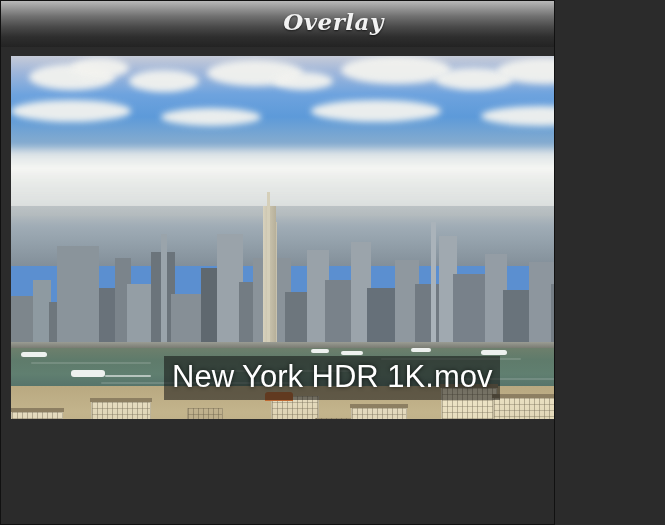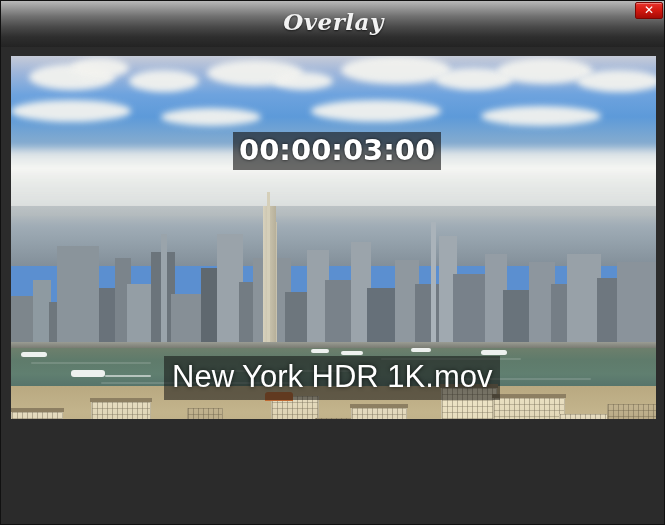--- a/index.html
+++ b/index.html
@@ -7,21 +7,21 @@
   html, body {
     width: 665px;
     height: 525px;
     overflow: hidden;
     background: #2b2b2b;
     font-family: "Liberation Sans", sans-serif;
   }
 
   #app {
     position: relative;
-    width: 665px;
+    width: 555px;
     height: 525px;
     background: #2b2b2b;
     border: 1px solid #111;
     overflow: hidden;
   }
 
   
   #titlebar {
     position: absolute;
     left: 0; top: 0;
@@ -350,21 +350,20 @@
       <div class="fg-bldg" style="left:548px; width:54px; height:60px;">
           <div class="win-grid"></div>
         </div>
       <div class="fg-bldg dark" style="left:596px; width:50px; height:70px;">
           <div class="win-grid"></div>
         </div>
       <div class="orange-roof" style="left:254px; top:6px; width:28px; height:9px;"></div>
 
     </div>
 
-    <div id="timecode-overlay">00:00:03:00</div>
     <div id="filename-overlay">New York HDR 1K.mov</div>
   </div>
 
   <div id="controls">
 
     
     
 
     
     

